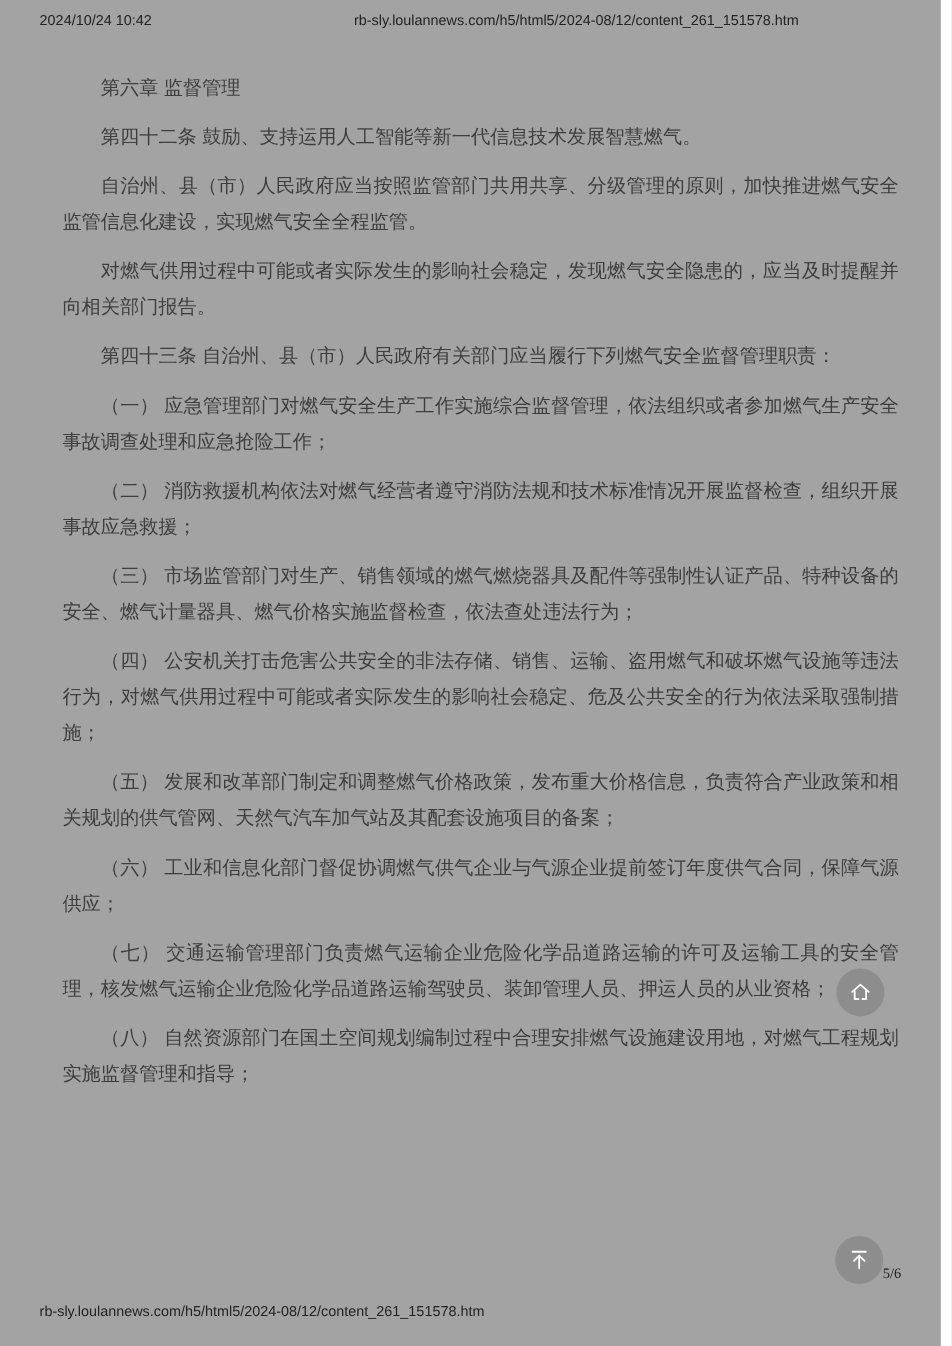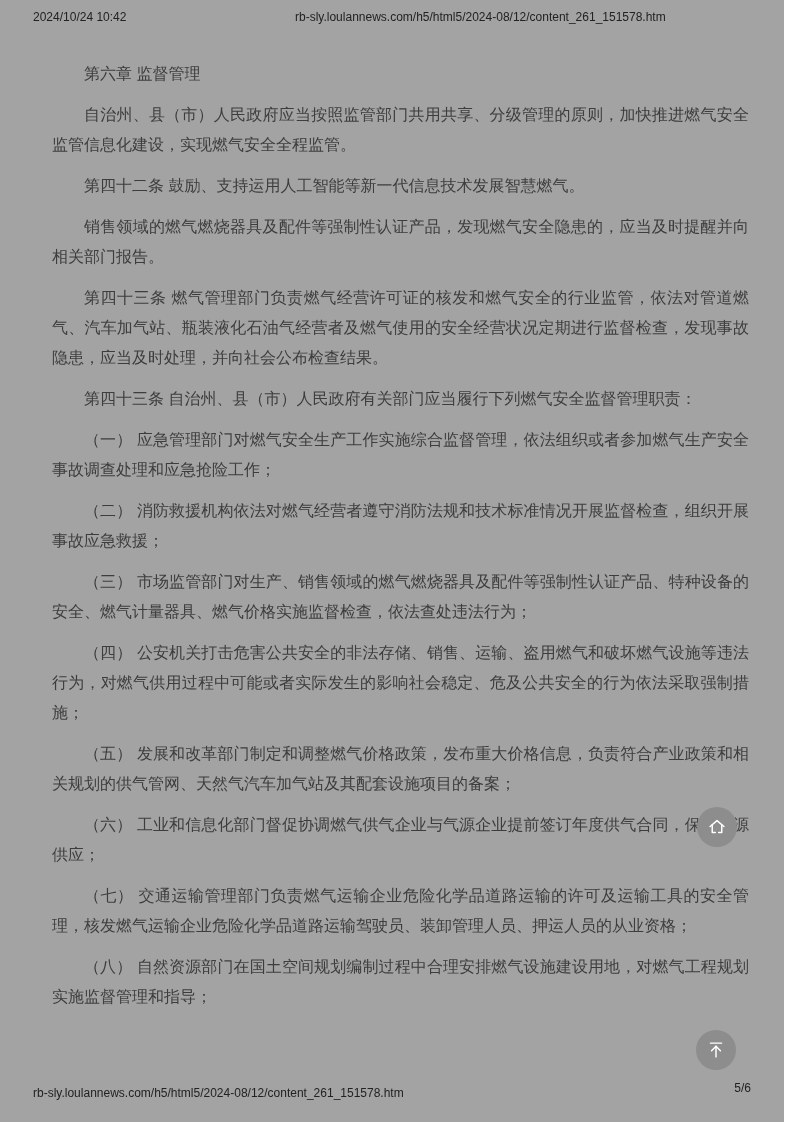--- a/index.html
+++ b/index.html
@@ -14,21 +14,21 @@
   .meta-text {
     position:absolute;
     font-size:12px;
     color:#222222;
     letter-spacing:0;
     white-space:nowrap;
   }
   .hdr-date { left:33px; top:10px; }
   .hdr-url  { left:295px; top:10px; }
   .ftr-url  { left:33px; top:1086px; }
-  .ftr-page { right:33px; top:1081px; }
+  .ftr-page { right:33px; top:1054px;font-family:Liberation Serif, serif; }
 
   .article {
     position:absolute;
     left:52px; right:35px; top:36px;
     color:#3d3d3d;
     font-size:16px;
     line-height:30px;
     text-align:justify;
     margin-top:23px;
   }
@@ -52,24 +52,23 @@
 </head>
 <body>
 
 <div class="page">
 
   <span class="meta-text hdr-date">2024/10/24 10:42</span>
   <span class="meta-text hdr-url">rb-sly.loulannews.com/h5/html5/2024-08/12/content_261_151578.htm</span>
 
   <div class="article">
     <p>第六章 监督管理</p>
+    <p>第四十二条 鼓励、支持运用人工智能等新一代信息技术发展智慧燃气。</p>
     <p>自治州、县（市）人民政府应当按照监管部门共用共享、分级管理的原则，加快推进燃气安全监管信息化建设，实现燃气安全全程监管。</p>
-    <p>第四十二条 鼓励、支持运用人工智能等新一代信息技术发展智慧燃气。</p>
-    <p>销售领域的燃气燃烧器具及配件等强制性认证产品，发现燃气安全隐患的，应当及时提醒并向相关部门报告。</p>
-    <p>第四十三条 燃气管理部门负责燃气经营许可证的核发和燃气安全的行业监管，依法对管道燃气、汽车加气站、瓶装液化石油气经营者及燃气使用的安全经营状况定期进行监督检查，发现事故隐患，应当及时处理，并向社会公布检查结果。</p>
+    <p>对燃气供用过程中可能或者实际发生的影响社会稳定，发现燃气安全隐患的，应当及时提醒并向相关部门报告。</p>
     <p>第四十三条 自治州、县（市）人民政府有关部门应当履行下列燃气安全监督管理职责：</p>
     <p>（一） 应急管理部门对燃气安全生产工作实施综合监督管理，依法组织或者参加燃气生产安全事故调查处理和应急抢险工作；</p>
     <p>（二） 消防救援机构依法对燃气经营者遵守消防法规和技术标准情况开展监督检查，组织开展事故应急救援；</p>
     <p>（三） 市场监管部门对生产、销售领域的燃气燃烧器具及配件等强制性认证产品、特种设备的安全、燃气计量器具、燃气价格实施监督检查，依法查处违法行为；</p>
     <p>（四） 公安机关打击危害公共安全的非法存储、销售、运输、盗用燃气和破坏燃气设施等违法行为，对燃气供用过程中可能或者实际发生的影响社会稳定、危及公共安全的行为依法采取强制措施；</p>
     <p>（五） 发展和改革部门制定和调整燃气价格政策，发布重大价格信息，负责符合产业政策和相关规划的供气管网、天然气汽车加气站及其配套设施项目的备案；</p>
     <p>（六） 工业和信息化部门督促协调燃气供气企业与气源企业提前签订年度供气合同，保障气源供应；</p>
     <p>（七） 交通运输管理部门负责燃气运输企业危险化学品道路运输的许可及运输工具的安全管理，核发燃气运输企业危险化学品道路运输驾驶员、装卸管理人员、押运人员的从业资格；</p>
     <p>（八） 自然资源部门在国土空间规划编制过程中合理安排燃气设施建设用地，对燃气工程规划实施监督管理和指导；</p>
   </div>

